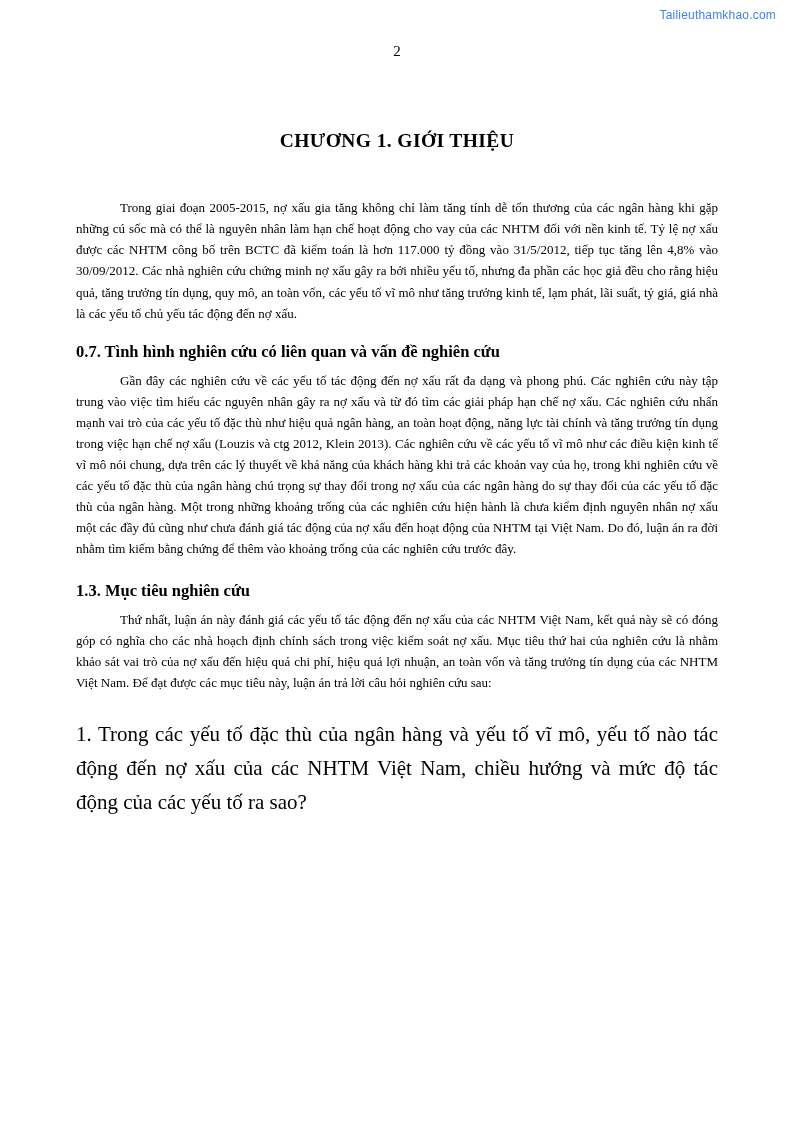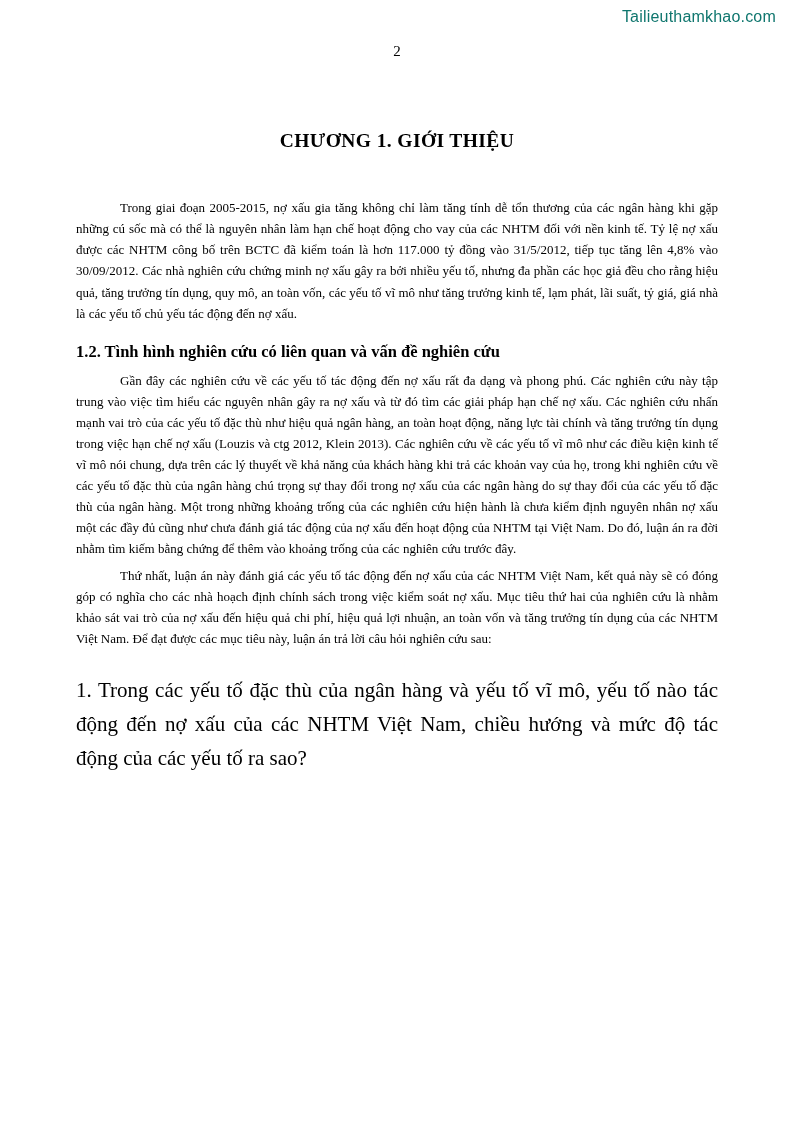--- a/index.html
+++ b/index.html
@@ -19,22 +19,22 @@
     margin: 0 auto;
     background: #ffffff;
     overflow: hidden;
     box-sizing: border-box;
   }
   .watermark {
     position: absolute;
     top: 8px;
     right: 18px;
     font-family: "Liberation Sans", "DejaVu Sans", sans-serif;
-    font-size: 16px;
-    color: #0f766e;
+    font-size: 12px;
+    color: #3b82f6;
     letter-spacing: 0.2px;
     user-select: none;
     white-space: nowrap;
   }
   .page-number {
     position: absolute;
     top: 44px;
     left: 0;
     width: 794px;
     text-align: center;
@@ -93,21 +93,22 @@
   <div class="watermark">Tailieuthamkhao.com</div>
 
   <div class="page-number">2</div>
 
   <div class="content">
 
     <h1 class="chapter-title">CHƯƠNG 1. GIỚI THIỆU</h1>
 
     <p class="body-para">Trong giai đoạn 2005-2015, nợ xấu gia tăng không chỉ làm tăng tính dễ tổn thương của các ngân hàng khi gặp những cú sốc mà có thể là nguyên nhân làm hạn chế hoạt động cho vay của các NHTM đối với nền kinh tế. Tỷ lệ nợ xấu được các NHTM công bố trên BCTC đã kiểm toán là hơn 117.000 tỷ đồng vào 31/5/2012, tiếp tục tăng lên 4,8% vào 30/09/2012. Các nhà nghiên cứu chứng minh nợ xấu gây ra bởi nhiều yếu tố, nhưng đa phần các học giả đều cho rằng hiệu quả, tăng trưởng tín dụng, quy mô, an toàn vốn, các yếu tố vĩ mô như tăng trưởng kinh tế, lạm phát, lãi suất, tỷ giá, giá nhà là các yếu tố chủ yếu tác động đến nợ xấu.</p>
 
-    <h2 class="section-heading gap-before">1.2. Tình hình nghiên cứu có liên quan và vấn đề nghiên cứu</h2>
+    <h2 class="section-heading gap-before">0.7. Tình hình nghiên cứu có liên quan và vấn đề nghiên cứu</h2>
     <p class="body-para">Gần đây các nghiên cứu về các yếu tố tác động đến nợ xấu rất đa dạng và phong phú. Các nghiên cứu này tập trung vào việc tìm hiểu các nguyên nhân gây ra nợ xấu và từ đó tìm các giải pháp hạn chế nợ xấu. Các nghiên cứu nhấn mạnh vai trò của các yếu tố đặc thù như hiệu quả ngân hàng, an toàn hoạt động, năng lực tài chính và tăng trưởng tín dụng trong việc hạn chế nợ xấu (Louzis và ctg 2012, Klein 2013). Các nghiên cứu về các yếu tố vĩ mô như các điều kiện kinh tế vĩ mô nói chung, dựa trên các lý thuyết về khả năng của khách hàng khi trả các khoản vay của họ, trong khi nghiên cứu về các yếu tố đặc thù của ngân hàng chú trọng sự thay đổi trong nợ xấu của các ngân hàng do sự thay đổi của các yếu tố đặc thù của ngân hàng. Một trong những khoảng trống của các nghiên cứu hiện hành là chưa kiểm định nguyên nhân nợ xấu một các đầy đủ cũng như chưa đánh giá tác động của nợ xấu đến hoạt động của NHTM tại Việt Nam. Do đó, luận án ra đời nhằm tìm kiếm bằng chứng để thêm vào khoảng trống của các nghiên cứu trước đây.</p>
 
+    <h2 class="section-heading gap-before-lg">1.3. Mục tiêu nghiên cứu</h2>
     <p class="body-para">Thứ nhất, luận án này đánh giá các yếu tố tác động đến nợ xấu của các NHTM Việt Nam, kết quả này sẽ có đóng góp có nghĩa cho các nhà hoạch định chính sách trong việc kiểm soát nợ xấu. Mục tiêu thứ hai của nghiên cứu là nhằm khảo sát vai trò của nợ xấu đến hiệu quả chi phí, hiệu quả lợi nhuận, an toàn vốn và tăng trưởng tín dụng của các NHTM Việt Nam. Để đạt được các mục tiêu này, luận án trả lời câu hỏi nghiên cứu sau:</p>
 
     <p class="question-para">1. Trong các yếu tố đặc thù của ngân hàng và yếu tố vĩ mô, yếu tố nào tác động đến nợ xấu của các NHTM Việt Nam, chiều hướng và mức độ tác động của các yếu tố ra sao?</p>
 
   </div>
 </div>
 
 </body></html>

